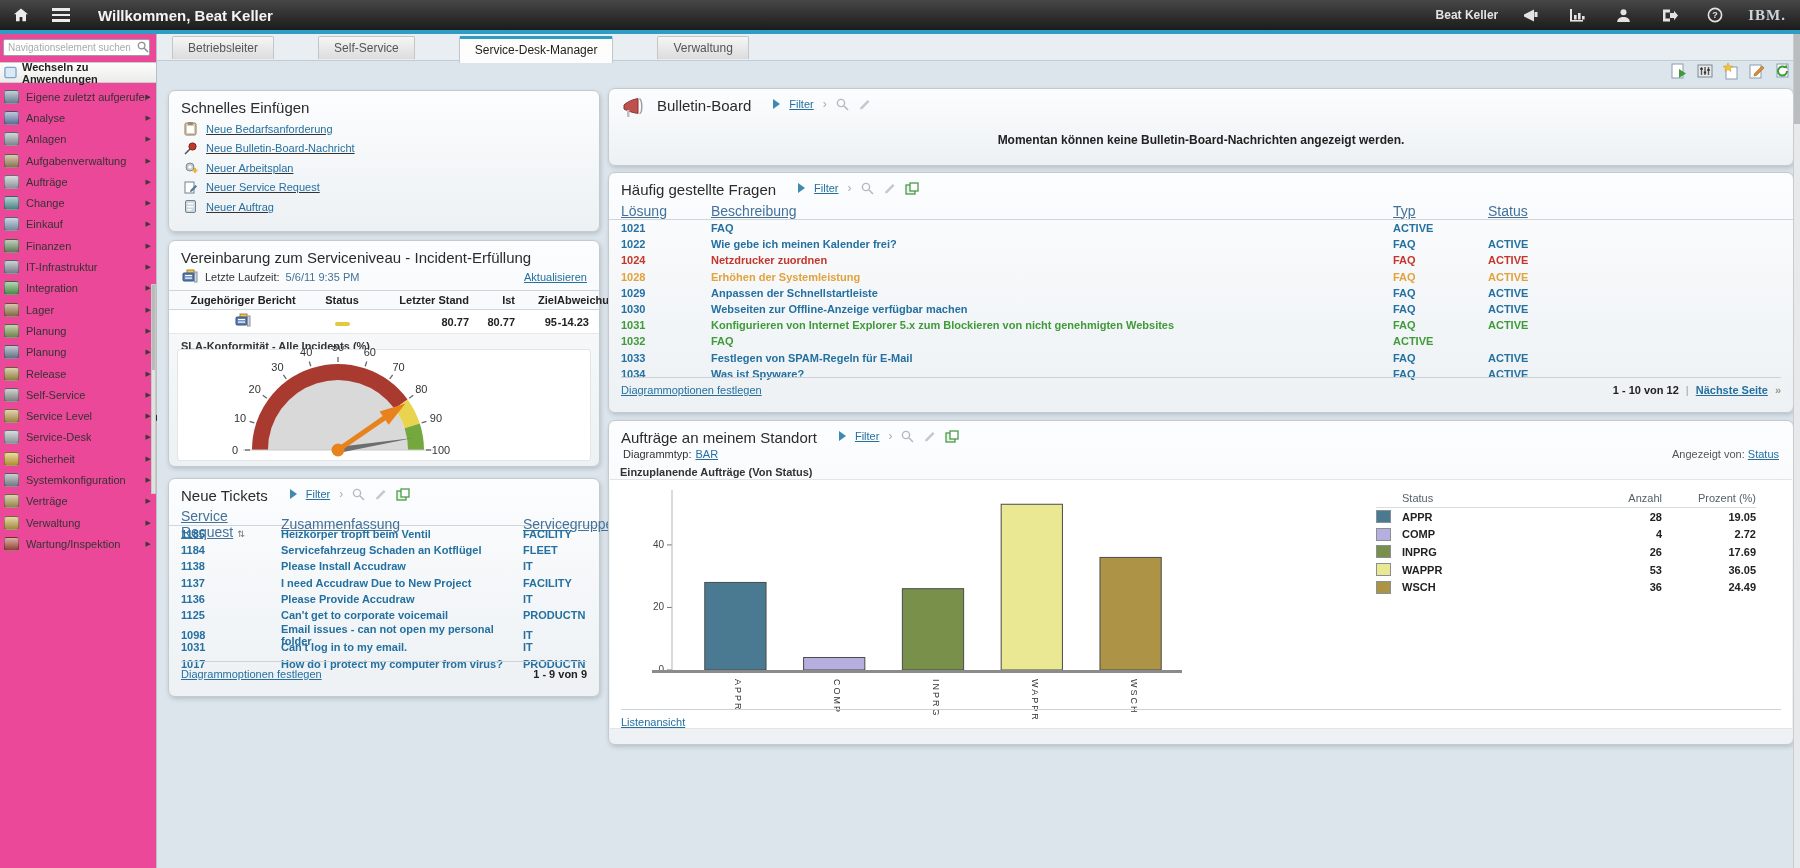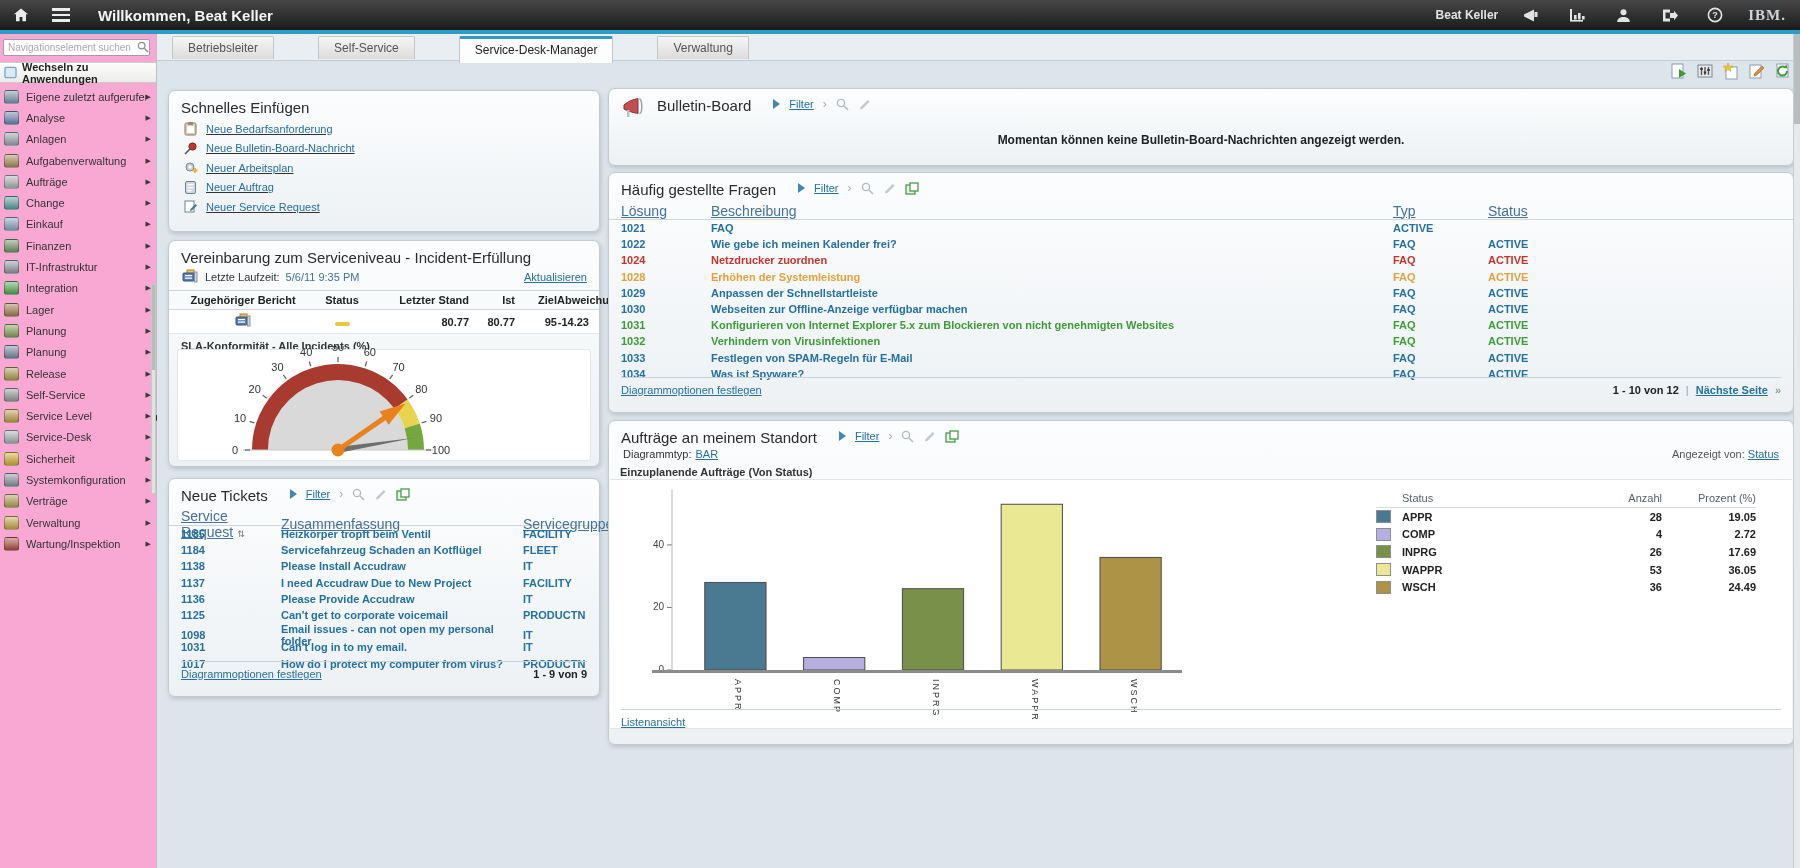--- a/index.html
+++ b/index.html
@@ -15,21 +15,21 @@
   #tb-menu i { display:block; width:18px; height:2.5px; background:#ececec; margin-left:4px; }
   #tb-title { margin-left:26px; font-size:15px; font-weight:bold; color:#f4f4f4; }
   .tb-right { margin-left:auto; display:flex; align-items:center; gap:20px; padding-right:14px; }
   #tb-user { font-size:12px; font-weight:bold; color:#e2e2e2; }
   #ibm-logo { font-family:"Liberation Serif","DejaVu Serif",serif; font-weight:bold; font-size:15px;
     letter-spacing:1px; color:#cfd4d8; }
   #teal-line { position:absolute; left:0; top:30px; width:1800px; height:4px; background:#2f9cc3; }
 
   
   #sidebar { position:absolute; left:0; top:34px; width:157px; height:834px;
-    background:#f9a8d4; border-right:1px solid #b9bfc4; }
+    background:#ec4899; border-right:1px solid #b9bfc4; }
   .nav-search { position:absolute; left:3px; top:5px; width:147px; height:17px; border:1px solid #9aa0a5;
     border-radius:2px; font-size:10px; color:#555; padding:0 16px 0 4px; background:#fff;
     font-family:inherit; }
   .nav-search::placeholder { color:#aaa; }
   #nav-search-icon { position:absolute; left:137px; top:7px; cursor:pointer; }
   #switch-header { position:absolute; left:0; top:28px; width:156px; height:21px;
     background:linear-gradient(#fdfdfc,#ebebe9); border-top:1px solid #c9ccc9; border-bottom:1px solid #c9ccc9;
     display:flex; align-items:center; gap:5px; padding-left:4px; font-size:11px; font-weight:bold; color:#222; }
   #side-items { position:absolute; left:0; top:52px; width:156px; }
   .side-item { display:flex; align-items:center; height:21.3px; padding-left:4px; cursor:pointer; }
@@ -420,33 +420,33 @@
     <svg width="15" height="15" viewBox="0 0 15 15">
         <circle cx="7" cy="7" r="4" fill="#c8ccd0" stroke="#7d8891"></circle>
         <circle cx="7" cy="7" r="1.6" fill="#fff"></circle>
         <rect x="9.5" y="9.5" width="5" height="2" fill="#e8b63a"></rect>
         <rect x="11" y="8" width="2" height="5" fill="#e8b63a"></rect>
       </svg>
     <span class="qi-link">Neuer Arbeitsplan</span>
   </div>
   <div class="qi-row">
     <svg width="15" height="15" viewBox="0 0 15 15">
+        <rect x="2" y="2" width="9" height="11" fill="#fff" stroke="#6f8291"></rect>
+        <polygon points="7,12 9,11.5 14,6.5 12.5,5 7.5,10" fill="#4a7a91"></polygon>
+      </svg>
+    <span class="qi-link">Neuer Service Request</span>
+  </div>
+  <div class="qi-row">
+    <svg width="15" height="15" viewBox="0 0 15 15">
         <rect x="2.5" y="1.5" width="10" height="12" rx="1.5" fill="#cfd8de" stroke="#6f8291"></rect>
         <rect x="4.5" y="4" width="6" height="1.4" fill="#fff"></rect>
         <rect x="4.5" y="7" width="6" height="1.4" fill="#fff"></rect>
         <rect x="4.5" y="10" width="4" height="1.4" fill="#fff"></rect>
       </svg>
     <span class="qi-link">Neuer Auftrag</span>
-  </div>
-  <div class="qi-row">
-    <svg width="15" height="15" viewBox="0 0 15 15">
-        <rect x="2" y="2" width="9" height="11" fill="#fff" stroke="#6f8291"></rect>
-        <polygon points="7,12 9,11.5 14,6.5 12.5,5 7.5,10" fill="#4a7a91"></polygon>
-      </svg>
-    <span class="qi-link">Neuer Service Request</span>
   </div>
 </section>
 
 <section class="portlet" style="left:168px; top:240px; width:432px; height:227px;">
   <div class="title-row" style="padding-bottom:0;">
     <span class="p-title">Vereinbarung zum Serviceniveau - Incident-Erfüllung</span>
   </div>
   <div class="runtime-row">
     <svg width="18" height="15" viewBox="0 0 18 15">
         <rect x="6" y="1" width="7" height="9" fill="#e8c55a" stroke="#a8862a"></rect>
@@ -719,21 +719,20 @@
 
       <div class="fq-row c-green">
         <span>1031</span>
         <span>Konfigurieren von Internet Explorer 5.x zum Blockieren von nicht genehmigten Websites</span>
         <span>FAQ</span>
         <span>ACTIVE</span>
       </div>
 
       <div class="fq-row c-green">
         <span>1032</span>
-        <span>Verhindern von Virusinfektionen</span>
         <span>FAQ</span>
         <span>ACTIVE</span>
       </div>
 
       <div class="fq-row c-blue">
         <span>1033</span>
         <span>Festlegen von SPAM-Regeln für E-Mail</span>
         <span>FAQ</span>
         <span>ACTIVE</span>
       </div>

